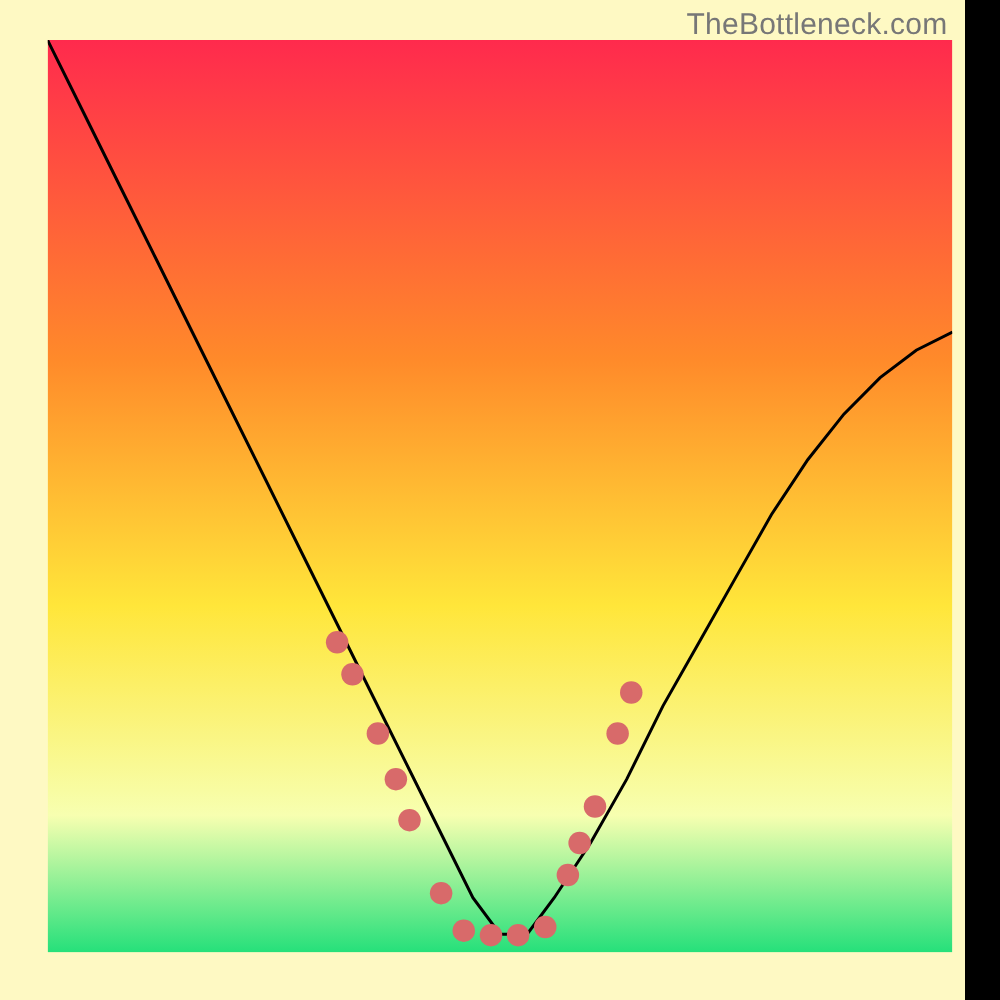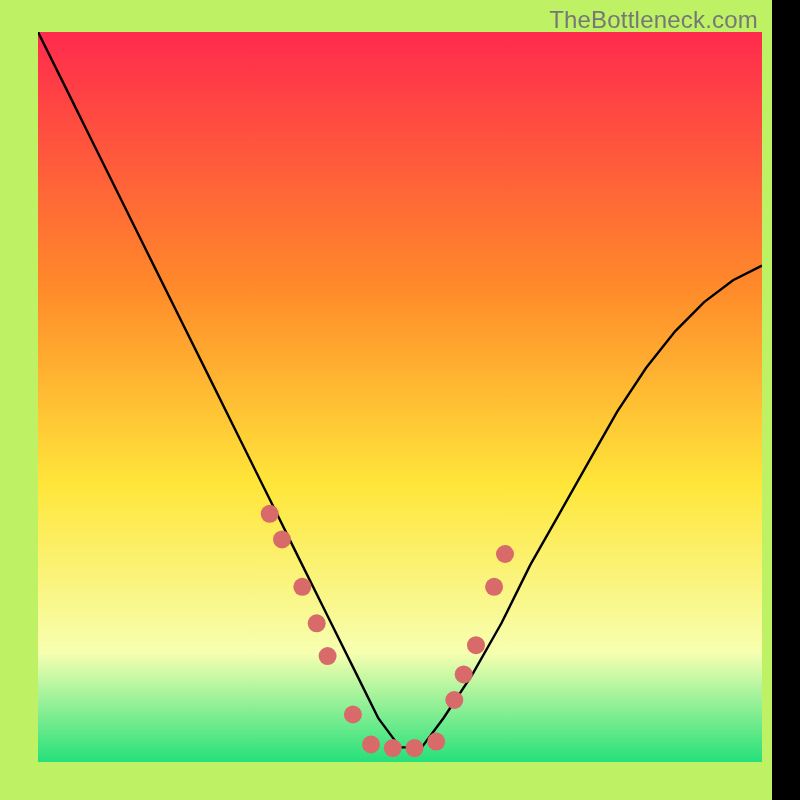--- a/index.html
+++ b/index.html
@@ -8,21 +8,21 @@
     width: 800px;
     height: 800px;
     overflow: hidden;
     background: #000;
     font-family: Arial, Helvetica, sans-serif;
   }
   .frame {
     position: absolute;
     left: 0; top: 0;
     width: 772px; height: 800px;
-    background: #bef264;
+    background: #fef9c3;
   }
   .plot {
     position: absolute;
     left: 38px;
     top: 32px;
     width: 724px;
     height: 730px;
     overflow: hidden;
   }
   .watermark {

